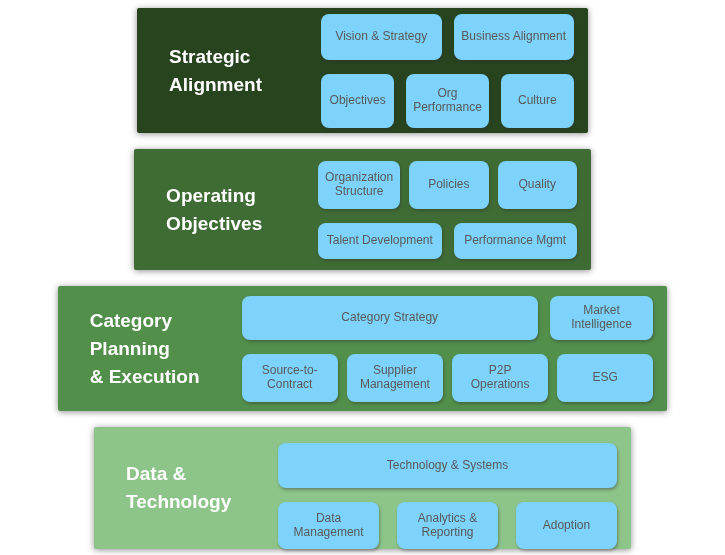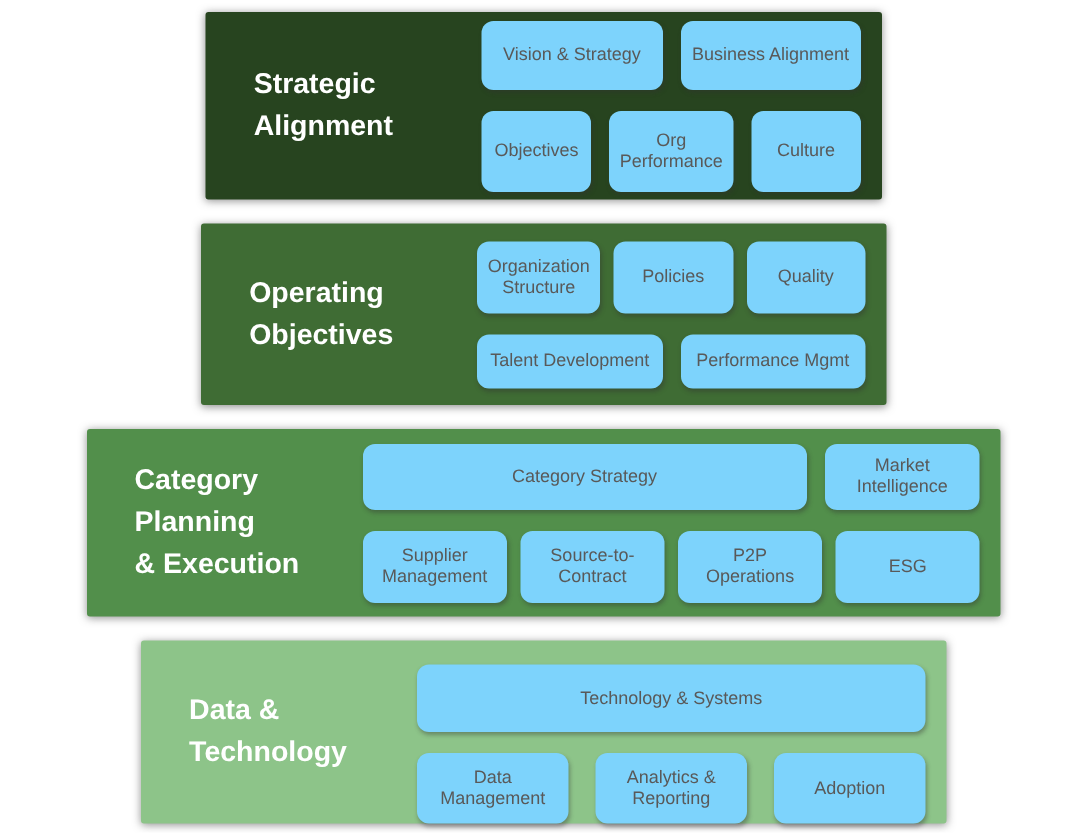--- a/index.html
+++ b/index.html
@@ -106,24 +106,24 @@
       <div class="row r-b3a">
         <div class="box box-category-strategy">
           <span class="box-text">Category Strategy</span>
           </div>
         <div class="box box-market-intelligence">
           <span class="box-text">Market Intelligence</span>
           </div>
       </div>
       <div class="row r-b3b">
         <div class="box">
-          <span class="box-text">Supplier Management</span>
+          <span class="box-text">Source-to-Contract</span>
           </div>
         <div class="box">
-          <span class="box-text">Source-to-Contract</span>
+          <span class="box-text">Supplier Management</span>
           </div>
         <div class="box">
           <span class="box-text">P2P Operations</span>
           </div>
         <div class="box">
           <span class="box-text">ESG</span>
           </div>
       </div>
     </div>
   </section>

